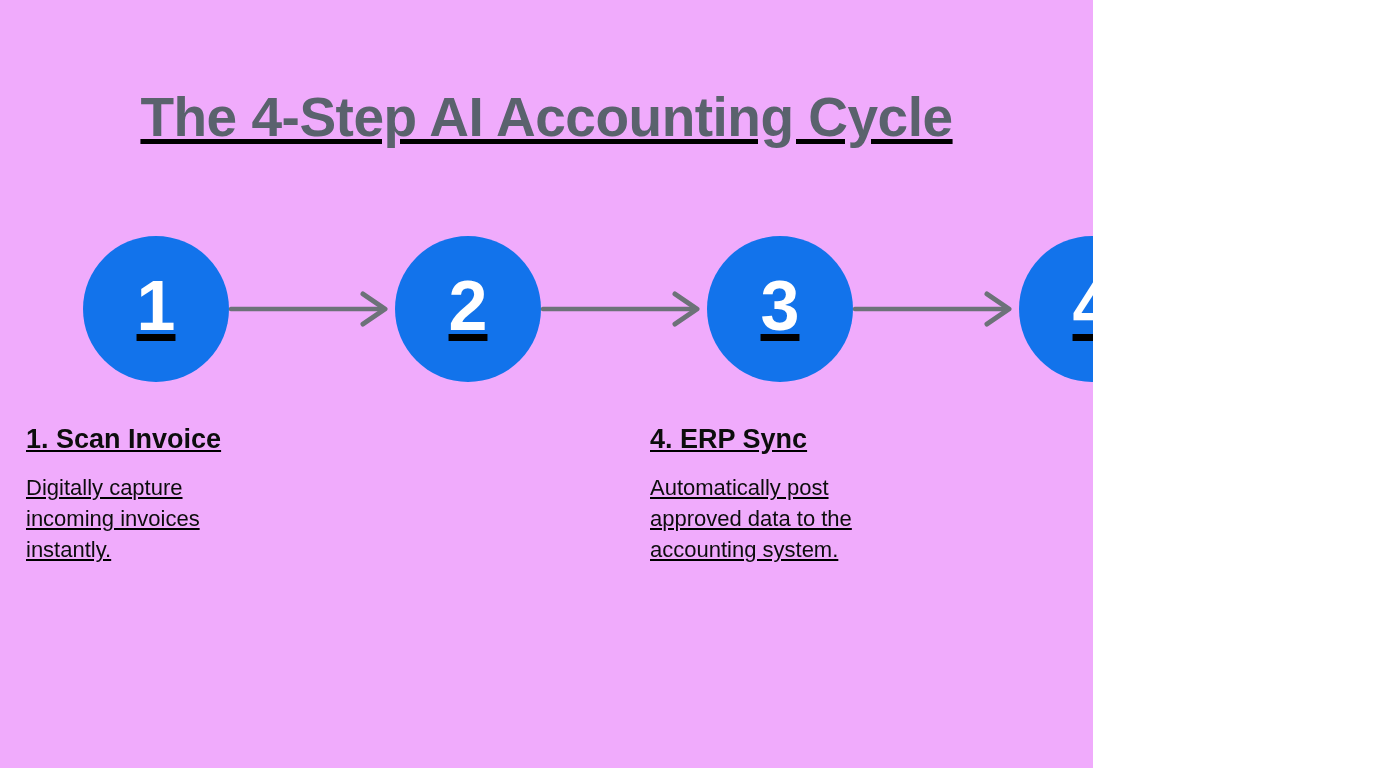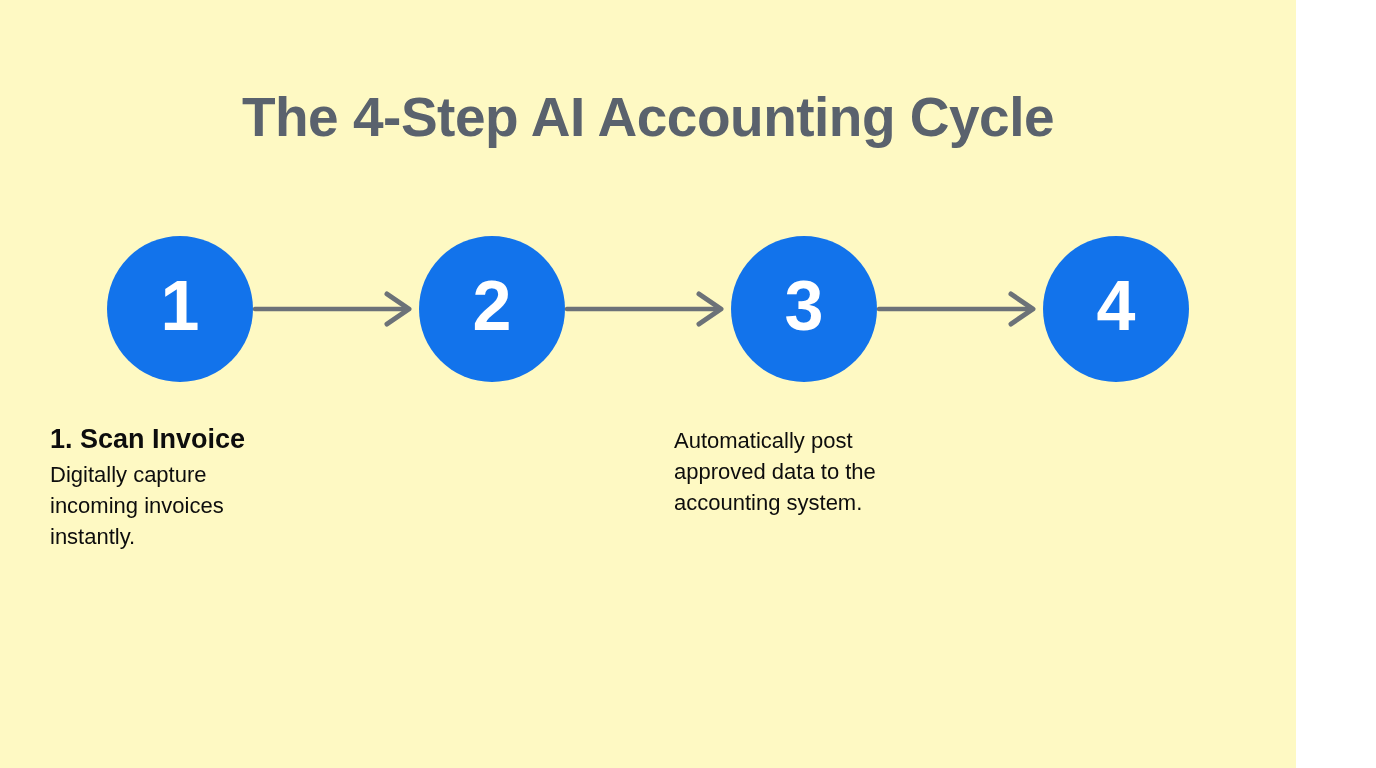--- a/index.html
+++ b/index.html
@@ -1,24 +1,25 @@
 <!DOCTYPE html>
 <html><head>
 <meta charset="utf-8">
 <style>
   * { margin: 0; padding: 0; box-sizing: border-box; }
   html, body { background: #ffffff; }
   body { font-family: "Liberation Sans", sans-serif; }
 
   .canvas {
     position: relative;
-    width: 1296px;
+    width: 1093px;
     height: 768px;
-    background: #fef9c3;
+    background: #f0abfc;
     overflow: hidden;
+    text-decoration: underline;
   }
 
   .title {
     margin-top: 85px;
     text-align: center;
     font-size: 55px;
     line-height: 64px;
     font-weight: 700;
     letter-spacing: -0.5px;
     color: #5A626D;
@@ -78,21 +79,21 @@
 
   .step-heading {
     font-size: 27px;
     line-height: 34px;
     font-weight: 700;
     color: #0D0D0D;
     white-space: pre-line;
   }
 
   .step-desc {
-    margin-top: 3px;
+    margin-top: 16px;
     font-size: 22px;
     line-height: 31px;
     color: #0D0D0D;
     white-space: pre-line;
   }
 </style>
 </head>
 <body>
 
 <div class="canvas">
@@ -140,20 +141,21 @@
     <div class="labels-row">
       <div class="step-label-cell">
         <div class="step-heading">1. Scan Invoice</div>
         <div class="step-desc">Digitally capture
 incoming invoices
 instantly.</div>
       </div>
       <div class="step-label-cell">
       </div>
       <div class="step-label-cell">
+        <div class="step-heading">4. ERP Sync</div>
         <div class="step-desc">Automatically post
 approved data to the
 accounting system.</div>
       </div>
     </div>
 
   </div>
 </div>
 
 </body></html>

